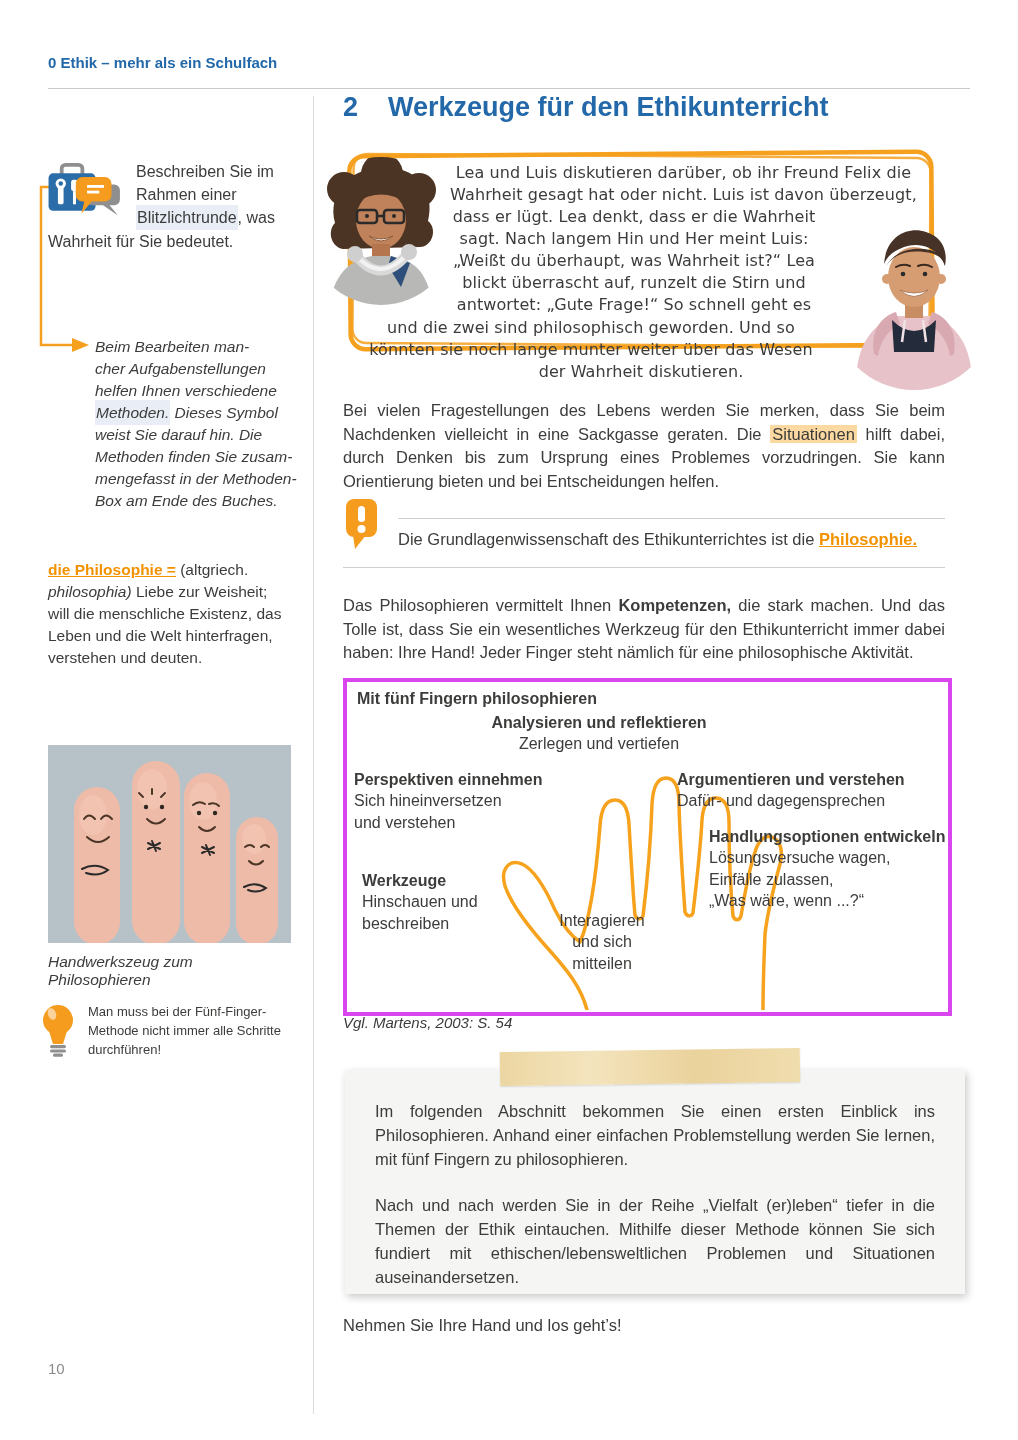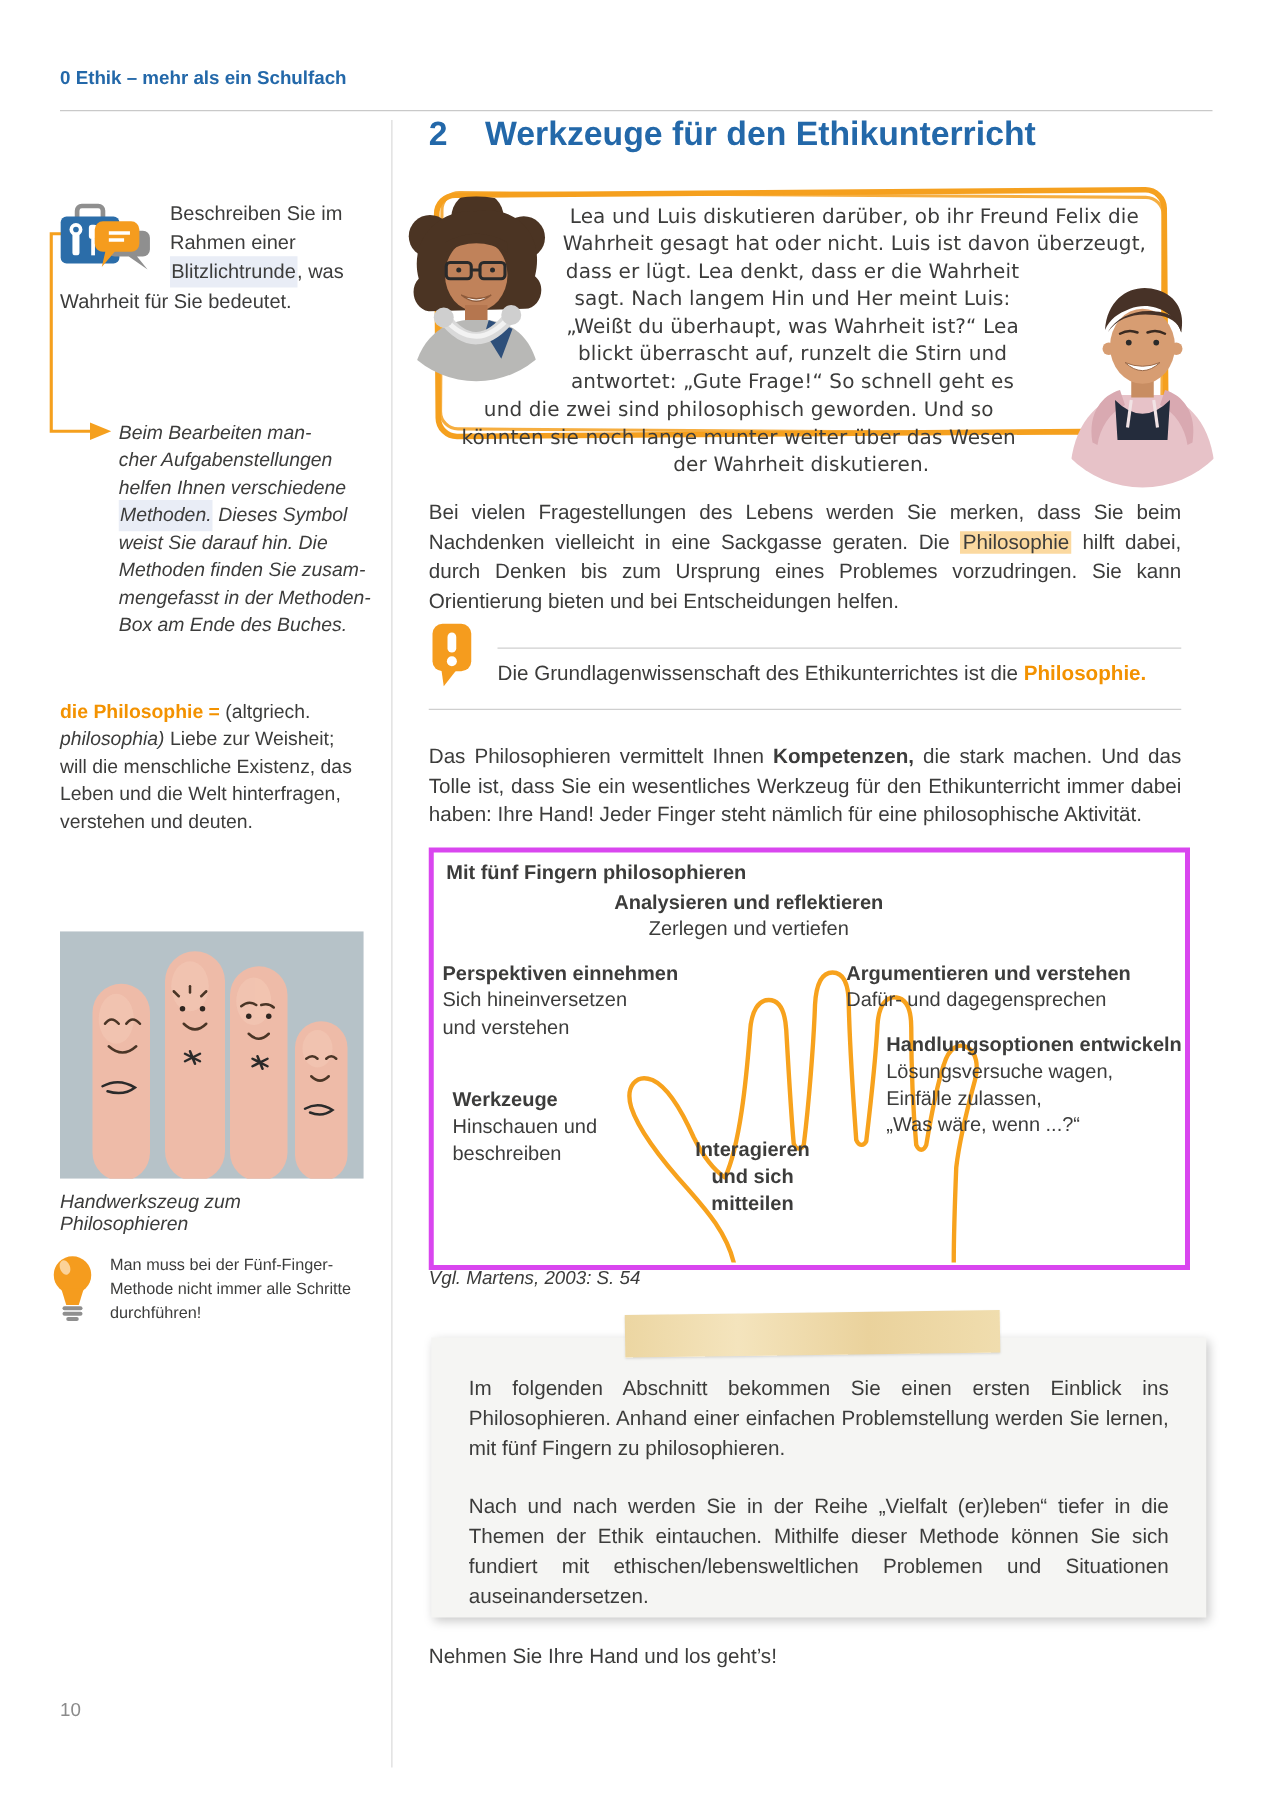--- a/index.html
+++ b/index.html
@@ -9,21 +9,21 @@
   .running-header{position:absolute;left:48px;top:54px;font-size:15px;font-weight:bold;color:#2368a9;}
   .header-rule{position:absolute;left:48px;right:48px;top:88px;border-top:1px solid #c9c9c9;}
   .column-divider{position:absolute;left:313px;top:96px;height:1318px;width:1px;background:#dcdcdc;}
   
   .task-block{position:absolute;left:48px;top:160px;width:248px;font-size:16px;line-height:1.45;}
   .task-icon{float:left;width:80px;height:62px;margin:2px 8px 2px 0;}
   .connector{position:absolute;left:36px;top:182px;width:58px;height:175px;}
   .method-note{position:absolute;left:95px;top:314px;width:205px;font-size:15.5px;line-height:1.42;
                font-style:italic;white-space:pre-line;}
   .definition{position:absolute;left:48px;top:537px;width:255px;font-size:15.5px;line-height:1.42;white-space:pre-line;}
-  .orange-bold{color:#f39200;font-weight:bold;}
+  .orange-bold{color:#f39200;font-weight:bold;text-decoration:underline;}
   .hl-gray{background:#e9edf6;padding:4px 1px;}
   .hl-orange{background:#fbd9a0;padding:0 2px;}
   .fingers-figure{position:absolute;left:48px;top:745px;width:243px;}
   .fingers-photo{width:243px;height:198px;display:block;}
   .figure-caption{margin-top:10px;font-style:italic;font-size:15.5px;}
   .tip-block{position:absolute;left:36px;top:1003px;width:254px;font-size:13px;line-height:1.45;}
   .tip-icon{float:left;width:40px;height:54px;margin:0 10px 2px 2px;}
   .page-number{position:absolute;left:48px;top:1360px;font-size:15px;color:#8b8b8b;}
   
   .chapter-title-row{position:absolute;left:343px;top:92px;display:flex;gap:30px;
@@ -48,21 +48,21 @@
   .finger-box{position:absolute;left:343px;top:678px;width:601px;height:330px;border:4px solid #d946ef;background:#fff;}
   .fb-title{position:absolute;left:10px;top:8px;font-weight:bold;font-size:16px;}
   .fb-label{position:absolute;font-size:16px;line-height:1.33;}
   .fb-label b{display:block;}
   .fb-sub{white-space:pre-line;}
   .fb-analyze{left:102px;top:30px;width:300px;text-align:center;}
   .fb-perspective{left:7px;top:87px;}
   .fb-argue{left:330px;top:87px;}
   .fb-options{left:362px;top:144px;}
   .fb-perceive{left:15px;top:188px;}
-  .fb-interact{left:185px;top:228px;width:140px;text-align:center;font-weight:bold;white-space:pre-line;}
+  .fb-interact{left:185px;top:228px;width:140px;text-align:center;font-weight:normal;white-space:pre-line;}
   .hand-svg{position:absolute;left:112px;top:82px;width:420px;height:246px;}
   .source-line{position:absolute;left:343px;top:1014px;width:601px;text-align:left;
                font-style:italic;font-size:15px;}
   .tape{position:absolute;left:500px;top:1050px;width:300px;height:34px;z-index:4;
         background:linear-gradient(90deg,#ecd6a2,#f4e4bd 30%,#ead29c 65%,#f0ddae);
         transform:rotate(-.8deg);box-shadow:0 1px 2px rgba(0,0,0,.12);}
   .note-paper{position:absolute;left:345px;top:1070px;width:620px;height:224px;background:#f5f5f3;
               box-shadow:2px 3px 8px rgba(0,0,0,.22);z-index:2;}
   .note-paper p{margin:0;padding:0 30px;font-size:16.5px;line-height:1.45;text-align:justify;}
   .np-1{padding-top:30px !important;}
@@ -251,21 +251,21 @@
       </g>
       <circle cx="53" cy="50" r="2.3" fill="#2a2a2a"></circle>
         <circle cx="75" cy="50" r="2.3" fill="#2a2a2a"></circle>
       <path d="M50,66 Q64,79 78,66 Q64,72 50,66 Z" fill="#fff" stroke="#9c6b4a" stroke-width=".8"></path>
       <line x1="55" y1="96" x2="52" y2="118" stroke="#f1e3e5" stroke-width="2.5"></line>
       <line x1="73" y1="96" x2="76" y2="118" stroke="#f1e3e5" stroke-width="2.5"></line>
     </g>
   </svg>
 
   <p class="para para-1" style="margin:0">
-    <span>Bei vielen Fragestellungen des Lebens werden Sie merken, dass Sie beim Nachdenken vielleicht in eine Sackgasse geraten. Die </span><span class="hl-orange">Philosophie</span><span> hilft dabei, durch Denken bis zum Ursprung eines Problemes vorzudringen. Sie kann Orientierung bieten und bei Entscheidungen helfen.</span>
+    <span>Bei vielen Fragestellungen des Lebens werden Sie merken, dass Sie beim Nachdenken vielleicht in eine Sackgasse geraten. Die </span><span class="hl-orange">Situationen</span><span> hilft dabei, durch Denken bis zum Ursprung eines Problemes vorzudringen. Sie kann Orientierung bieten und bei Entscheidungen helfen.</span>
   </p>
 
   <div class="key-note">
     <div class="kn-topline"></div>
     <svg class="kn-icon" viewBox="0 0 34 52">
       <rect x="1" y="1" width="31" height="38" rx="8" fill="#f59c1e"></rect>
       <path d="M8,37 l13,0 -11,14 z" fill="#f59c1e"></path>
       <rect x="13" y="8" width="7" height="16" rx="3.5" fill="#fff"></rect>
       <circle cx="16.5" cy="31" r="4" fill="#fff"></circle>
     </svg>

